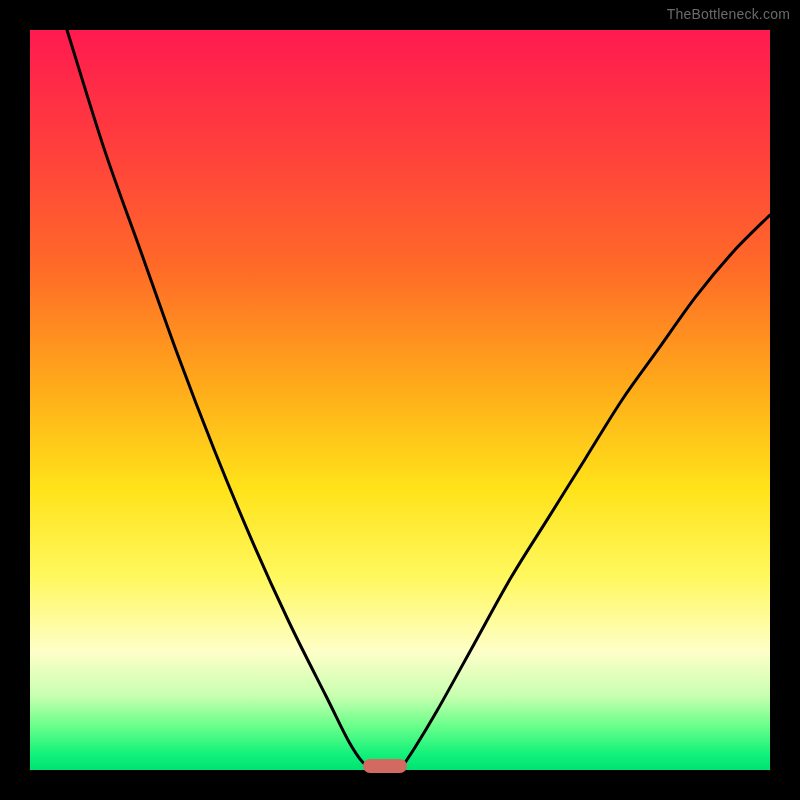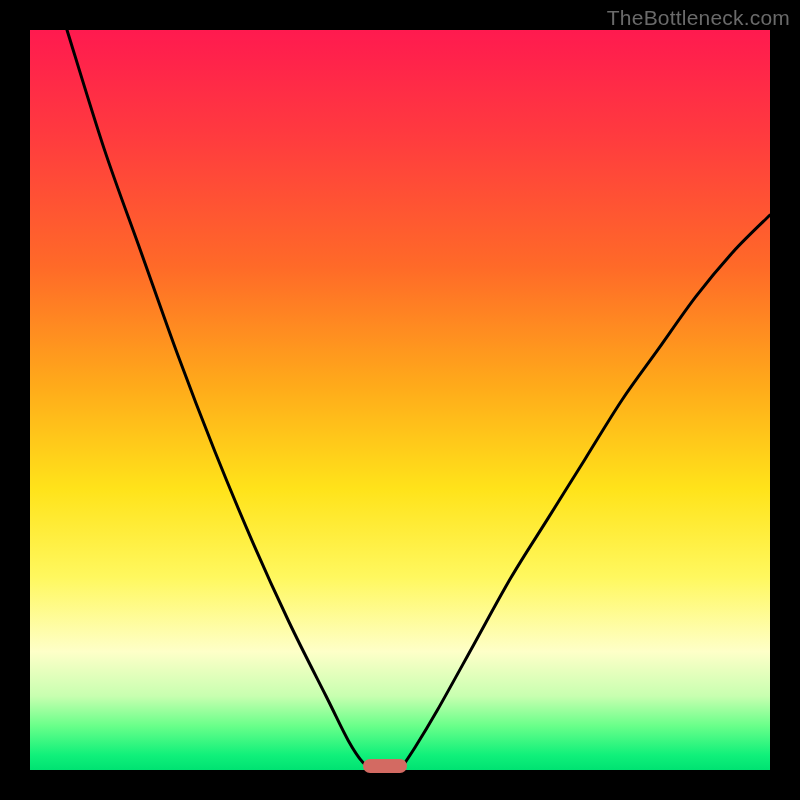--- a/index.html
+++ b/index.html
@@ -36,21 +36,21 @@
       #6aff8a 94%,
       #10f07a 98%,
       #00e272 100%
     );
   }
   .watermark {
     position: absolute;
     top: 6px;
     right: 10px;
     color: #6a6a6a;
-    font-size: 21px;
+    font-size: 14px;
     font-weight: 500;
     letter-spacing: 0.2px;
     user-select: none;
   }
   svg.curve {
     position: absolute;
     left: 0;
     top: 0;
     width: 740px;
     height: 740px;

